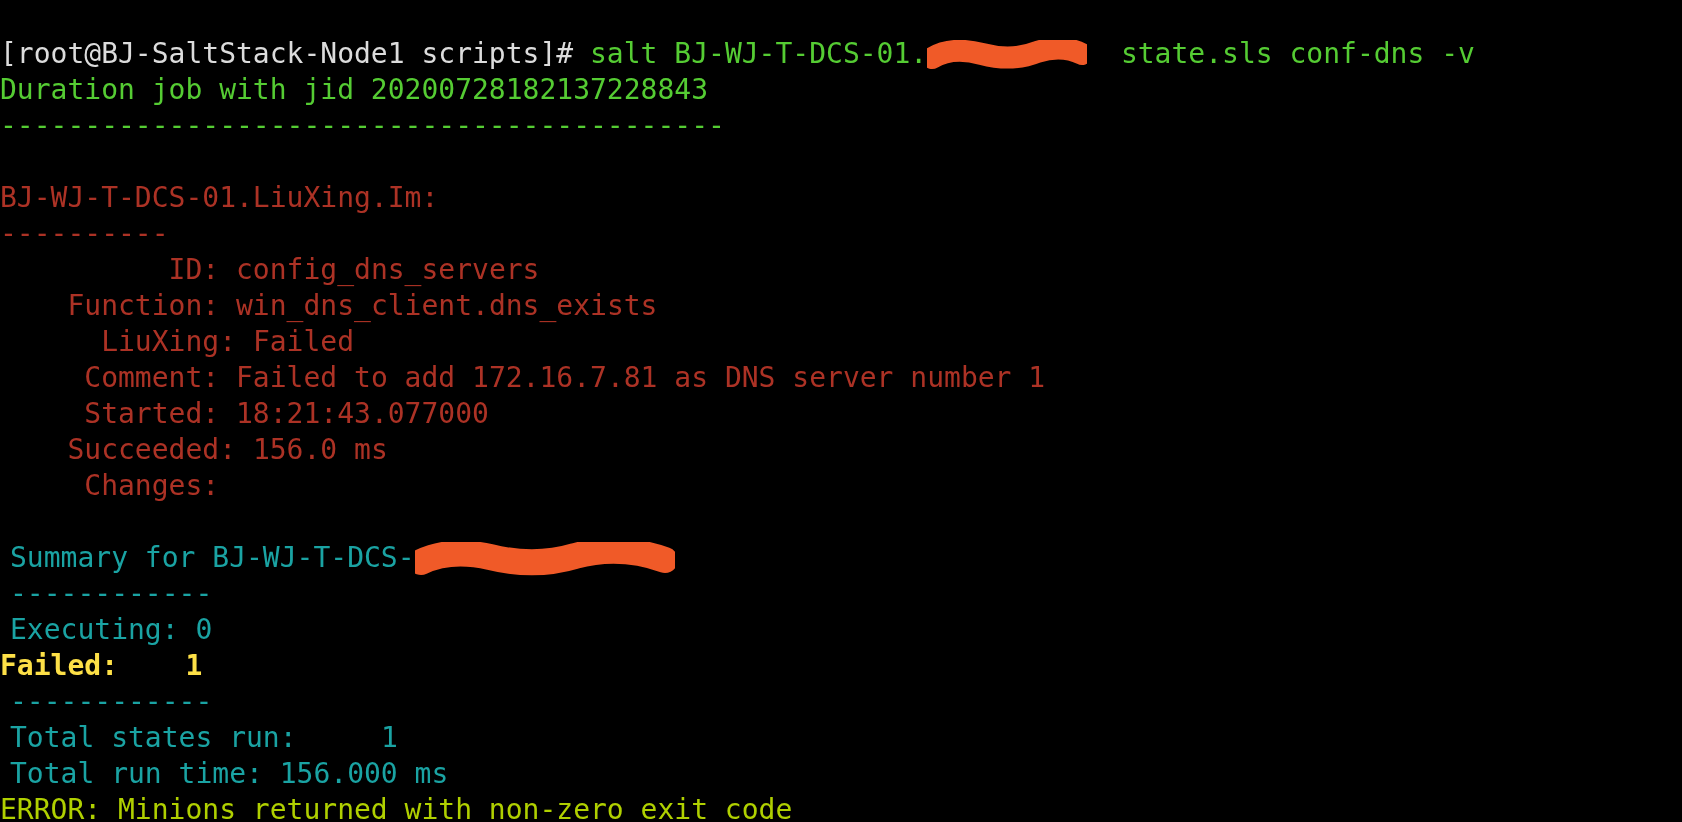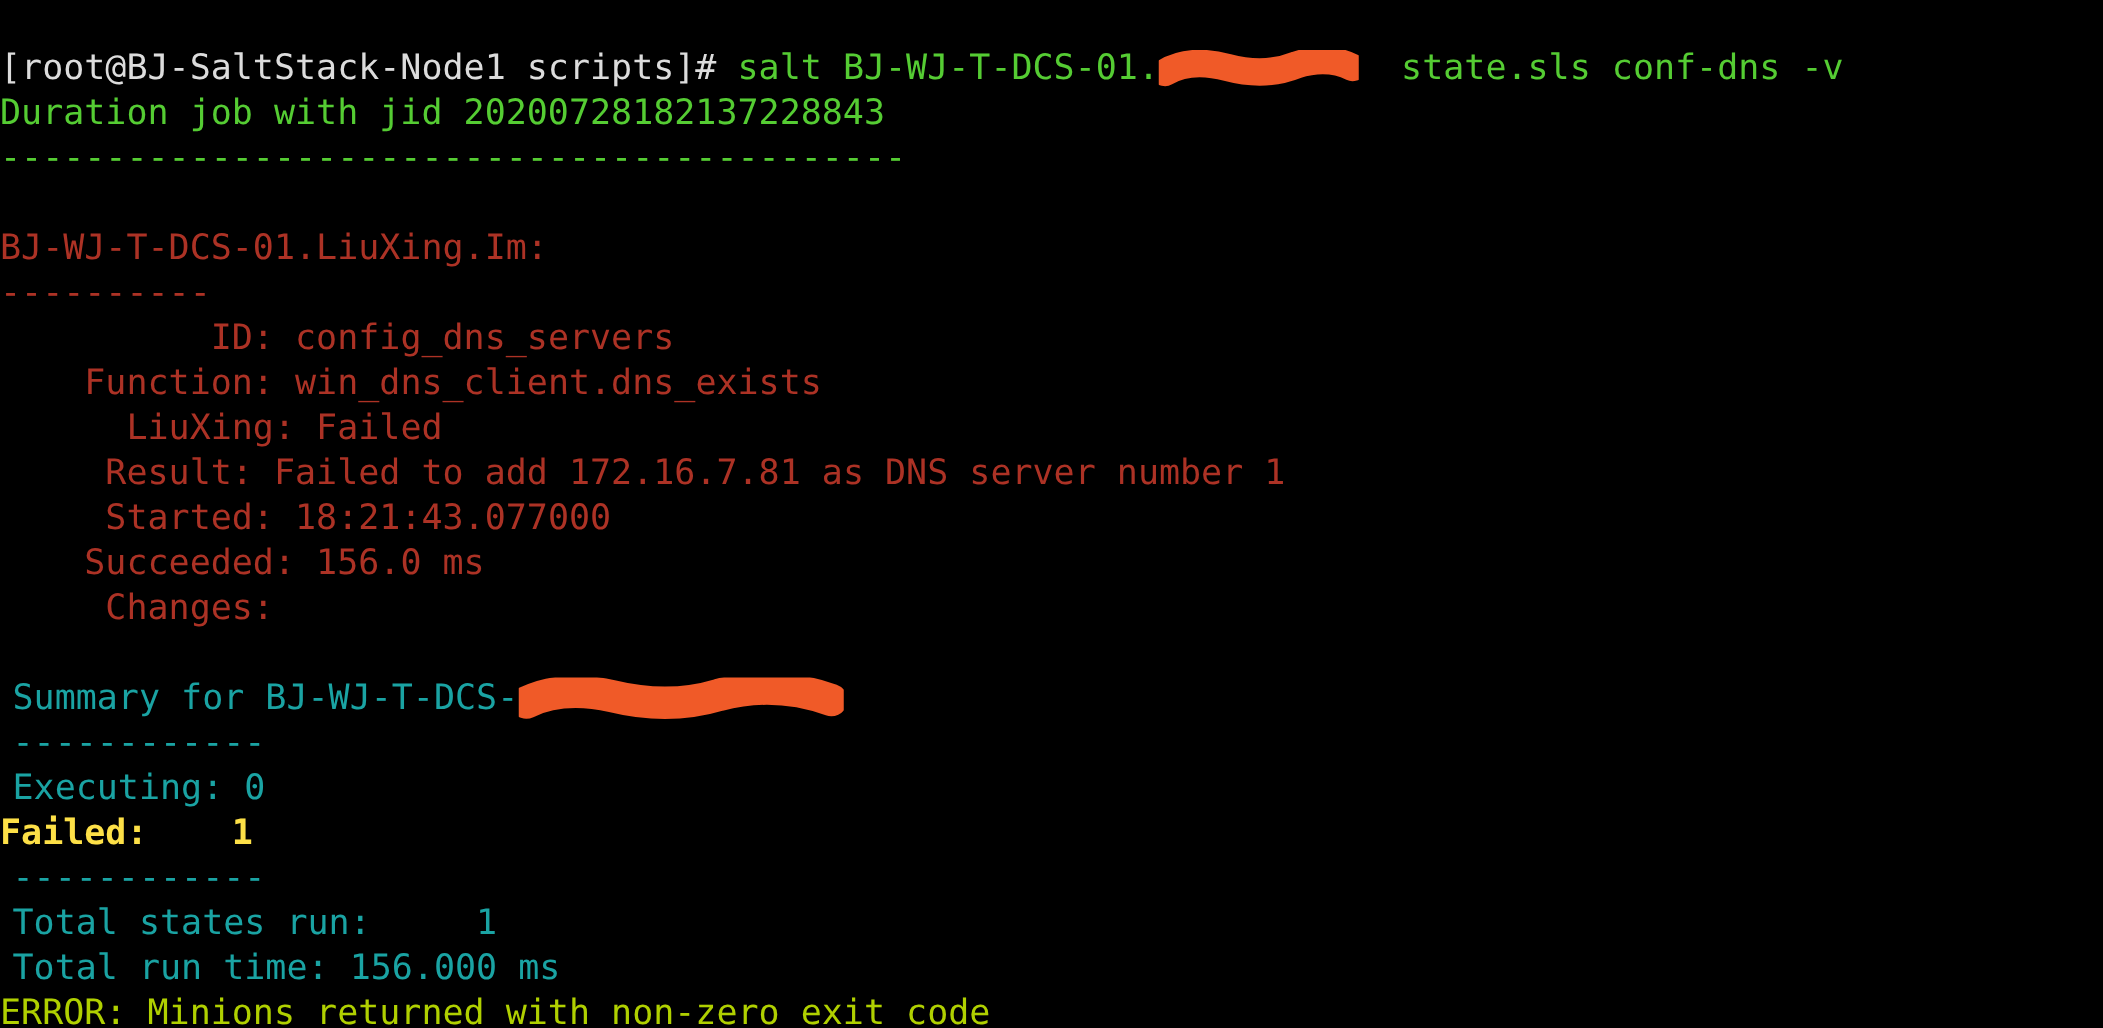--- a/index.html
+++ b/index.html
@@ -43,21 +43,21 @@
           <path d="M5 18 Q 25 6 55 14 Q 85 22 110 12 Q 135 4 155 14" stroke="#f05a28" stroke-width="22" stroke-linecap="round" fill="none"></path>
         </svg></span><span class="green">  state.sls conf-dns -v</span></span>
 <span class="green">Duration job with jid 20200728182137228843</span>
 <span class="green">-------------------------------------------</span>
 <span> </span>
 <span class="red">BJ-WJ-T-DCS-01.LiuXing.Im:</span>
 <span class="red">----------</span>
 <span class="red"><span>          ID: </span><span>config_dns_servers</span></span>
 <span class="red"><span>    Function: </span><span>win_dns_client.dns_exists</span></span>
 <span class="red"><span>      LiuXing: </span><span>Failed</span></span>
-<span class="red"><span>     Result: </span><span>Failed to add 172.16.7.81 as DNS server number 1</span></span>
+<span class="red"><span>     Comment: </span><span>Failed to add 172.16.7.81 as DNS server number 1</span></span>
 <span class="red"><span>     Started: </span><span>18:21:43.077000</span></span>
 <span class="red"><span>    Succeeded: </span><span>156.0 ms</span></span>
 <span class="red"><span>     Changes:</span></span>
 <span> </span>
 <span><span class="cyan">Summary for BJ-WJ-T-DCS-</span><span class="redact"><svg width="260" height="34" viewBox="0 0 260 34">
           <path d="M6 20 Q 35 6 75 15 Q 120 26 160 14 Q 205 2 250 18" stroke="#f05a28" stroke-width="26" stroke-linecap="round" fill="none"></path>
         </svg></span></span>
 <span class="cyan">------------</span>
 <span class="cyan"><span>Executing: </span><span>0</span></span>
 <span class="redbold"><span>Failed:    </span><span>1</span></span>

